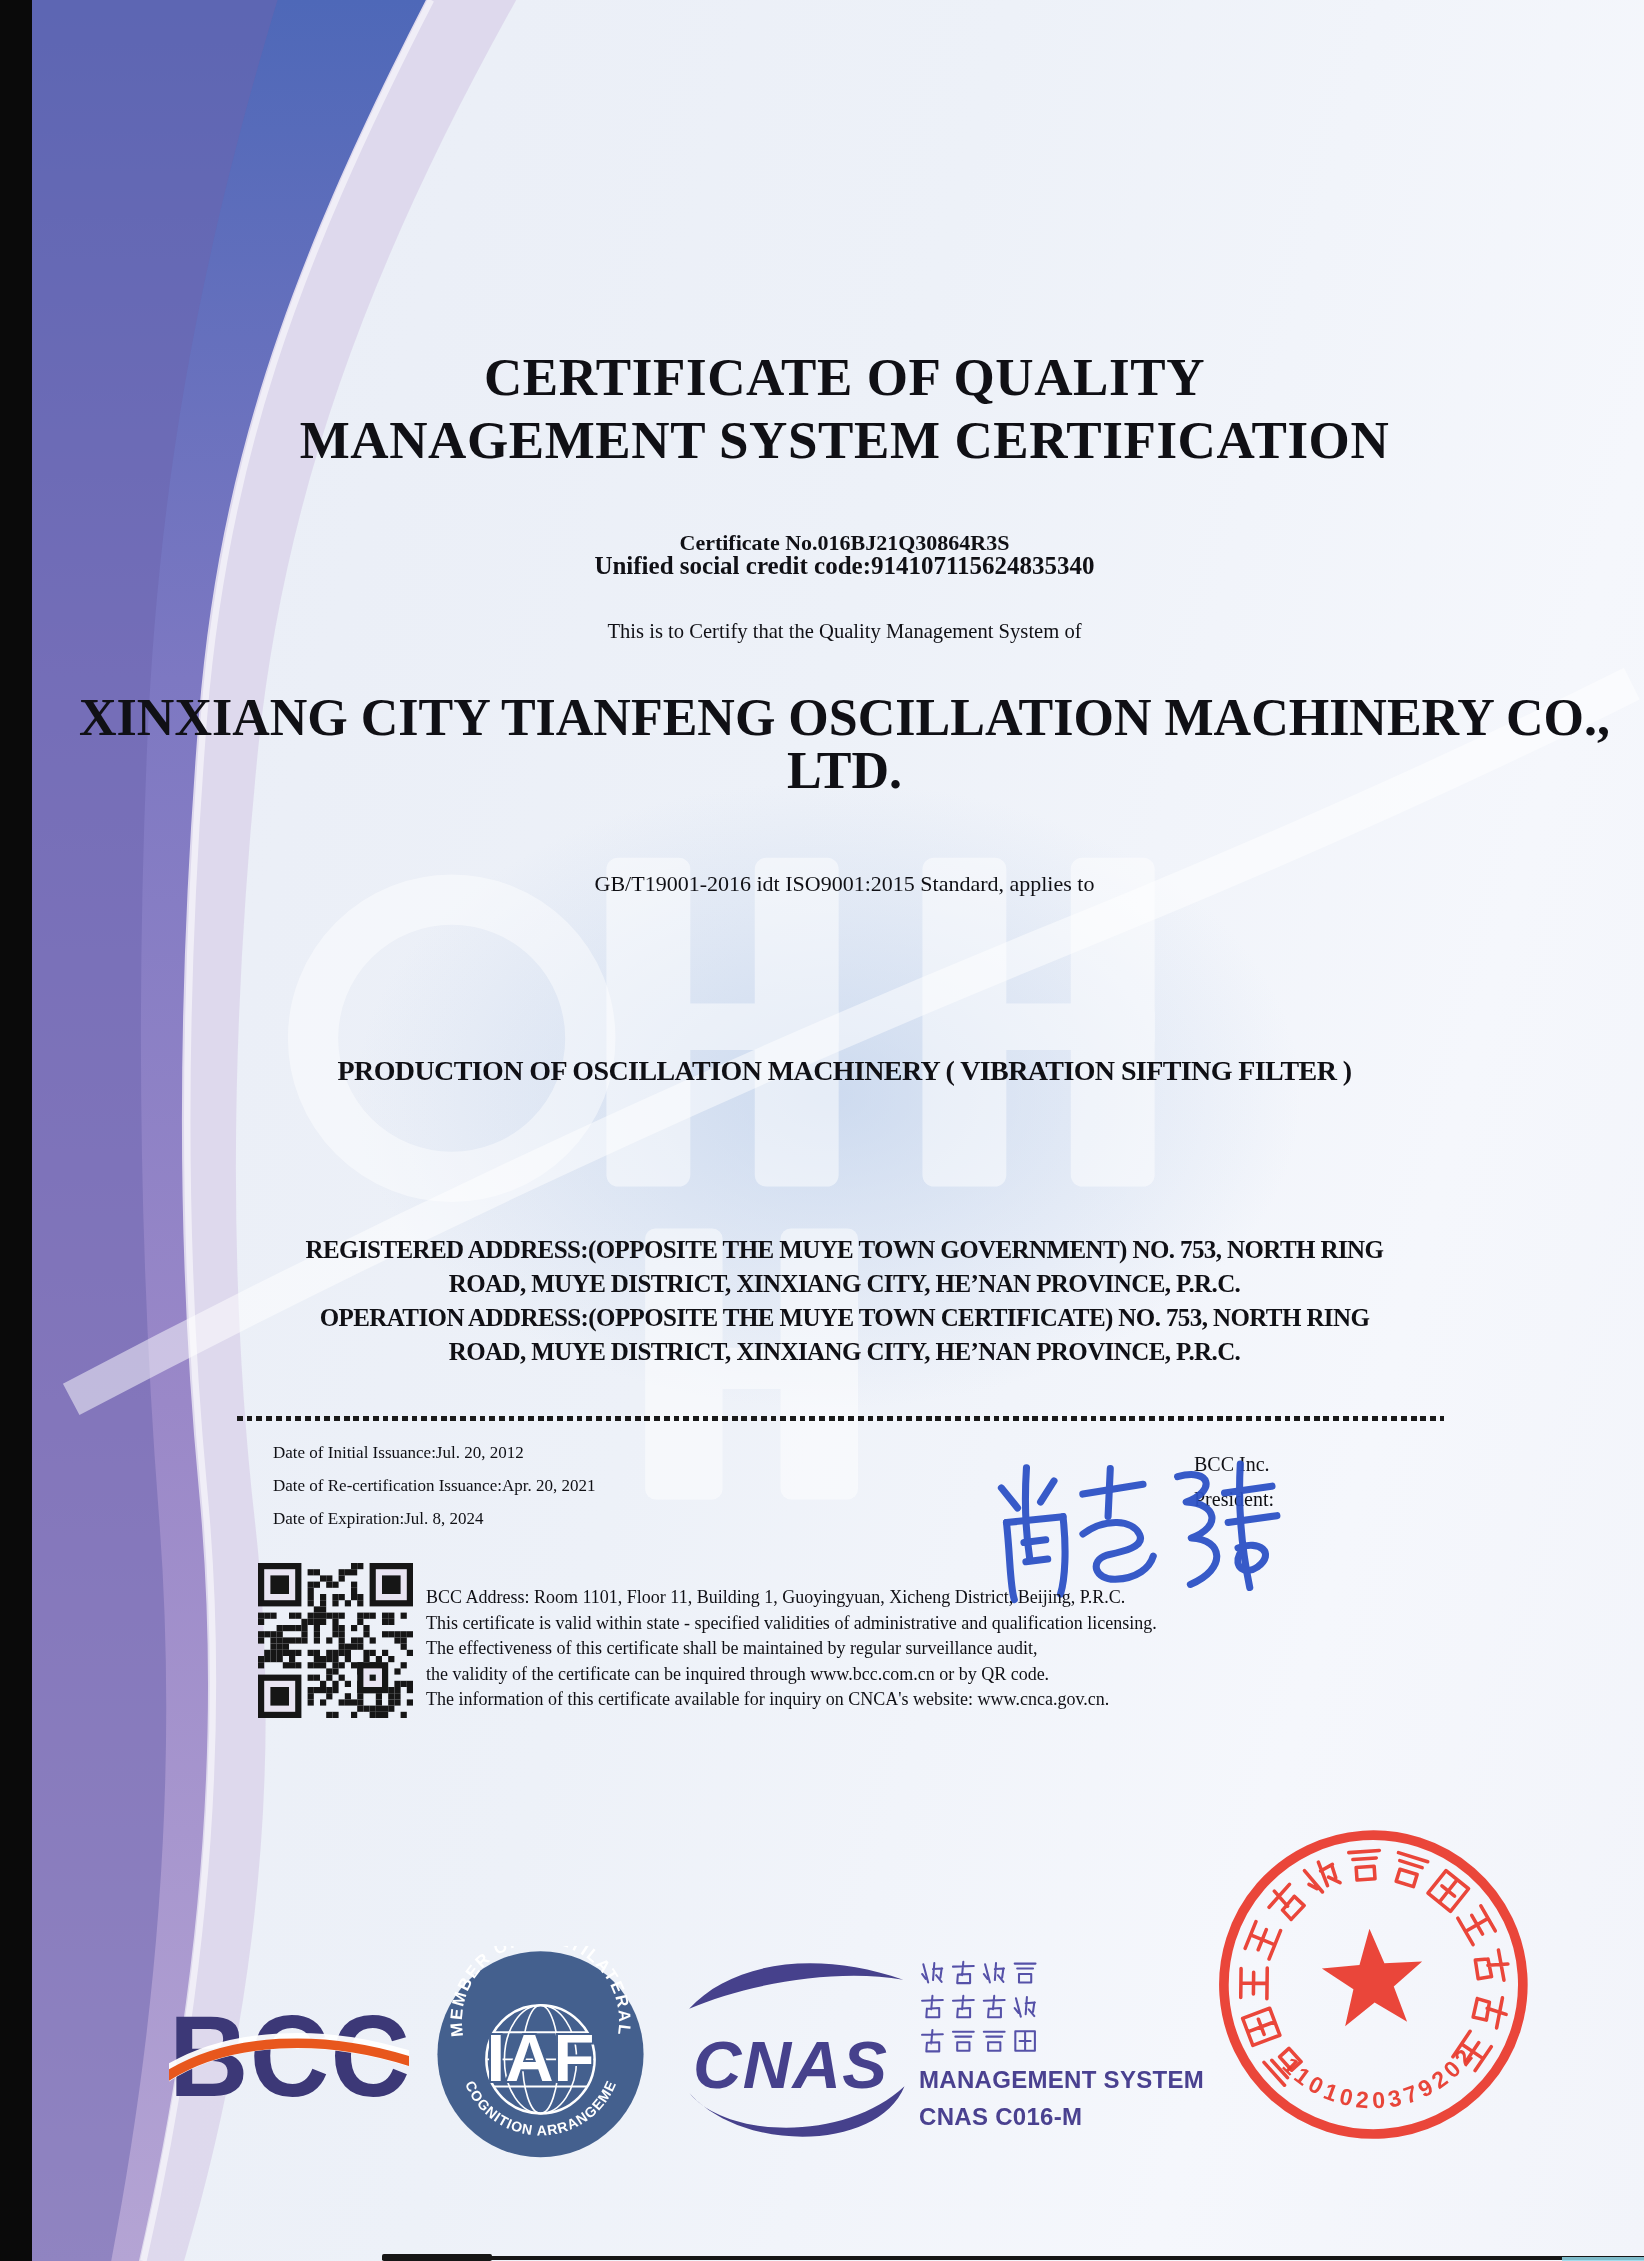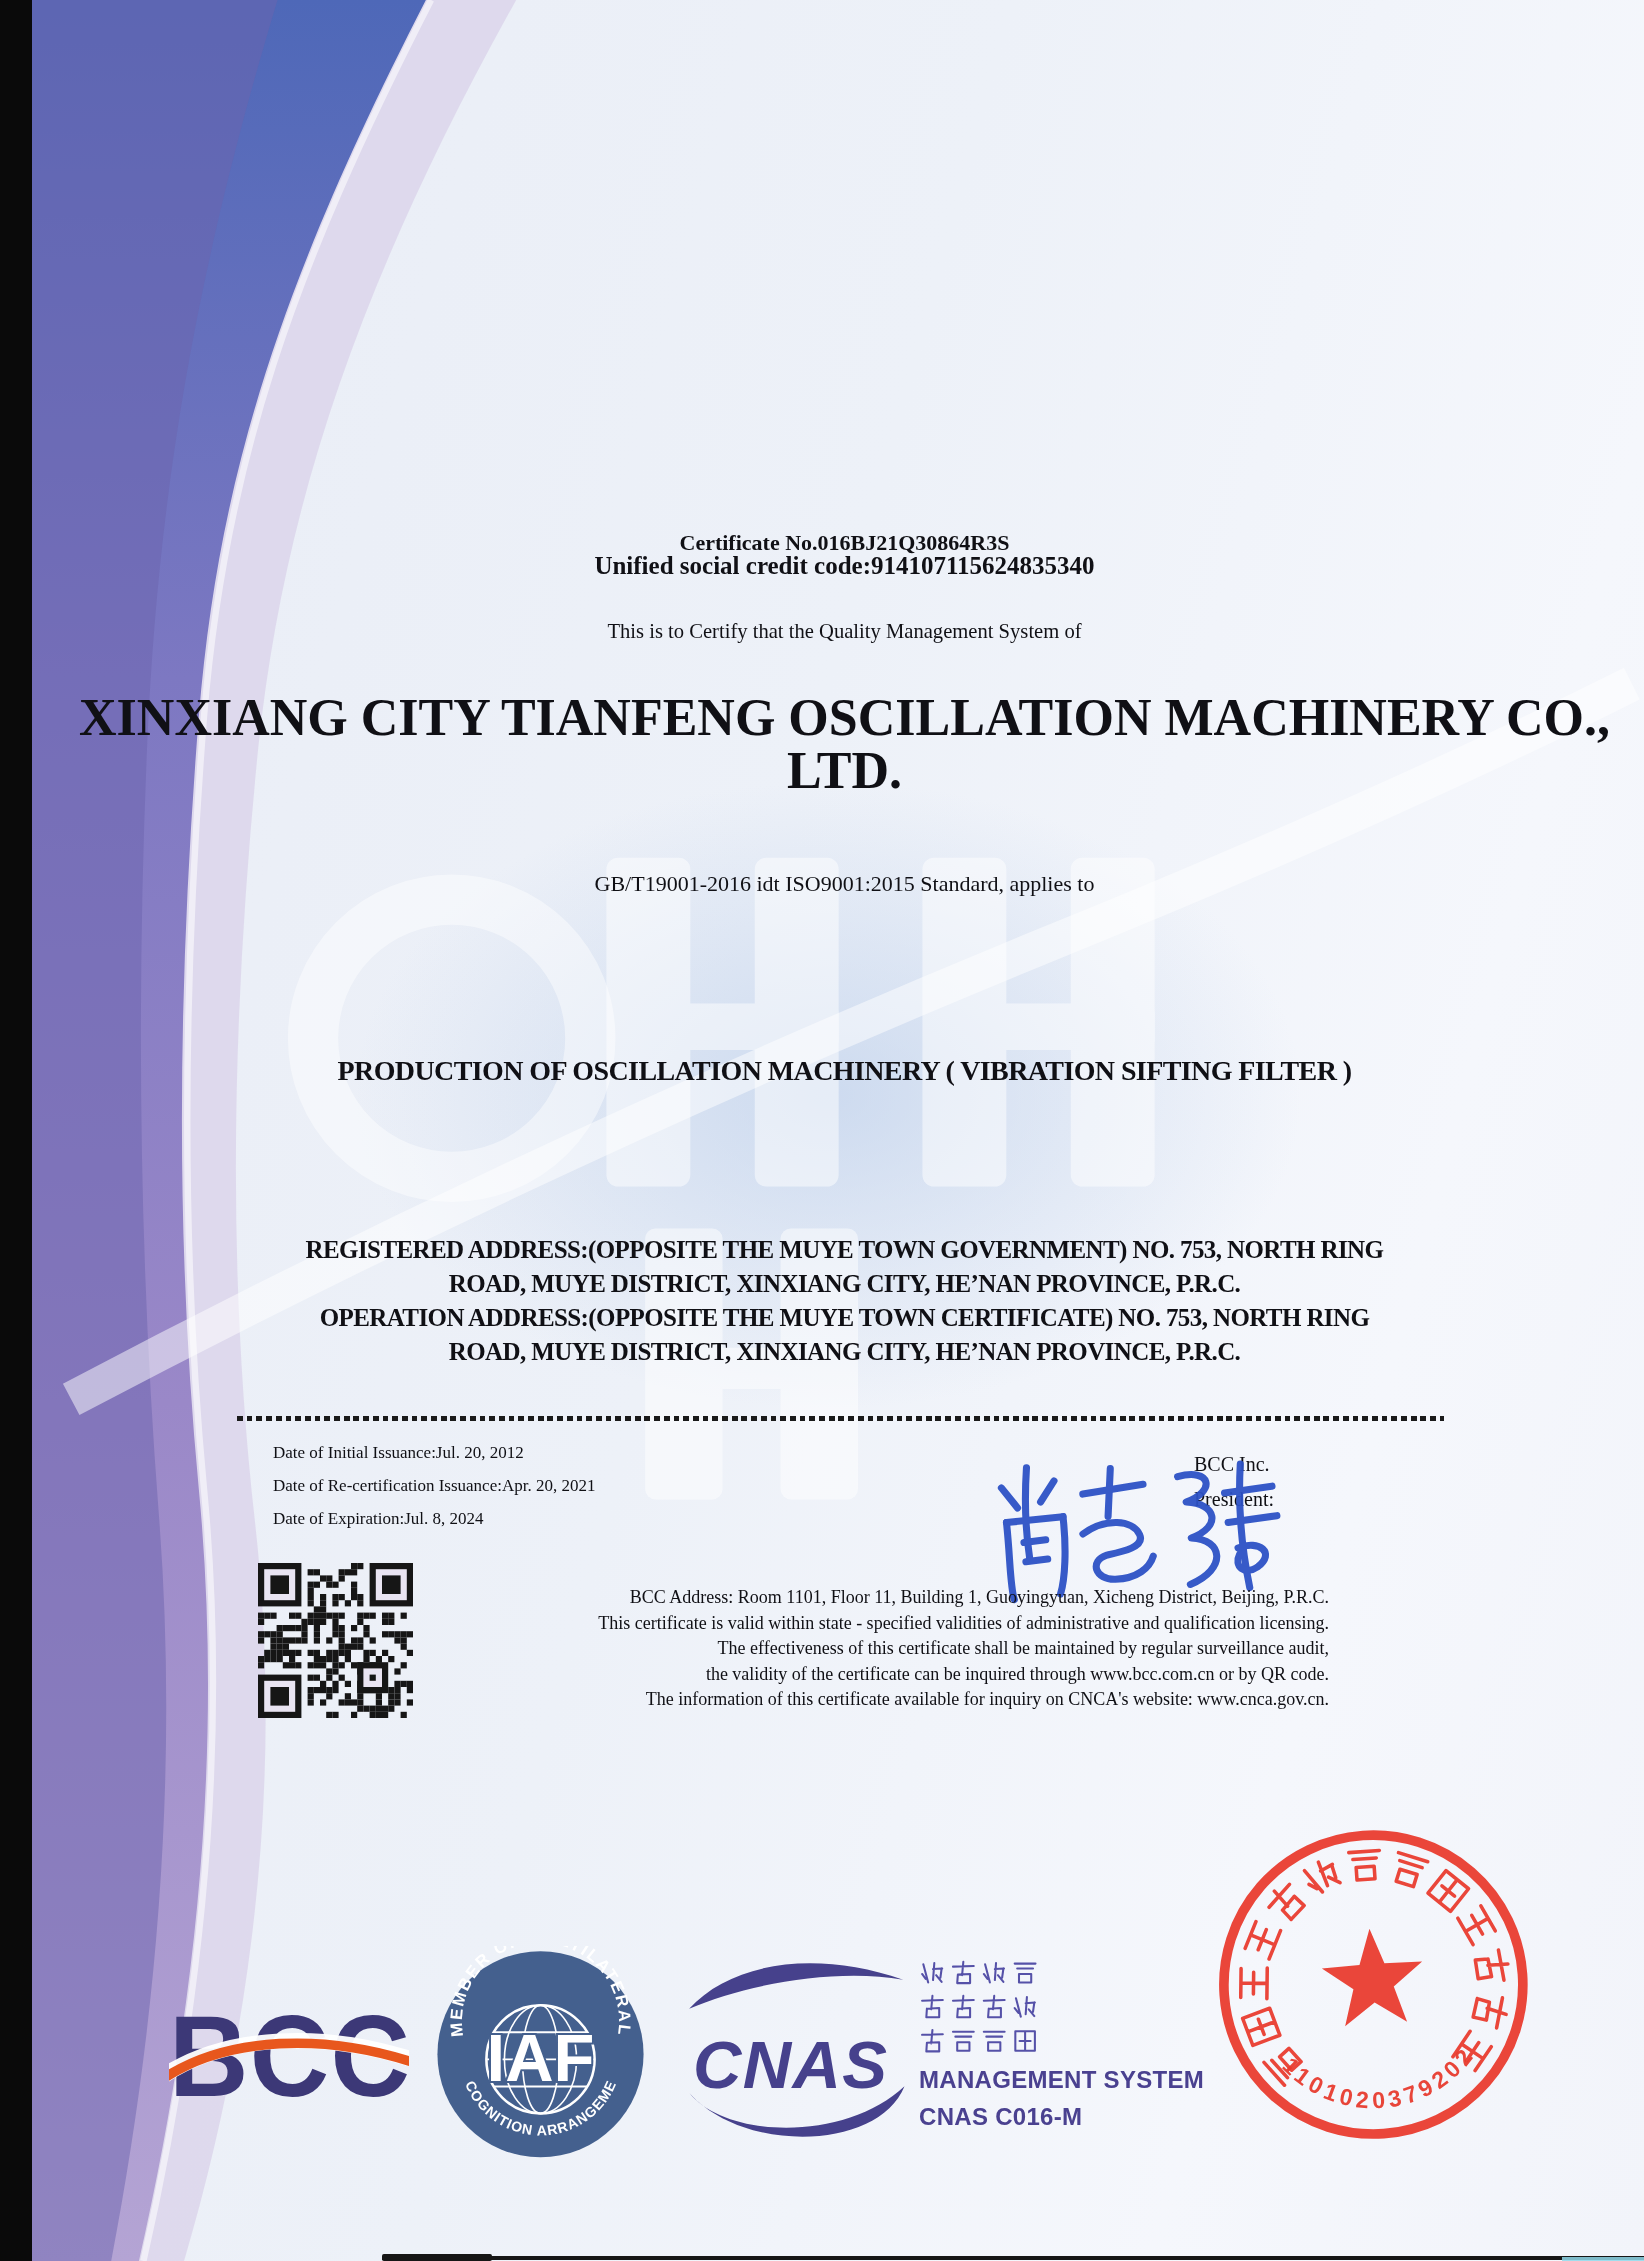--- a/index.html
+++ b/index.html
@@ -15,21 +15,21 @@
   .certify{top:620px;font-size:20.6px;}
   .company{top:691px;font-size:52px;line-height:53px;font-weight:bold;}
   .conformity{top:836px;font-size:22px;}
   .standard{top:871px;font-size:22px;}
   .scope{top:1055px;font-size:28px;font-weight:600;letter-spacing:-0.6px;}
   .addresses{top:1233px;font-size:25px;line-height:34px;font-weight:bold;letter-spacing:-0.6px;}
   .dotline{left:237px;top:1416px;width:1207px;height:4.5px;
            background:repeating-linear-gradient(90deg,#1a1a1a 0 5.8px,transparent 5.8px 9.7px);}
   .dates{left:273px;top:1436px;width:526px;font-size:17px;line-height:33px;}
   .issuer{left:1194px;top:1433px;font-size:20px;line-height:35px;margin-top:14px;}
-  .fineprint{left:426px;top:1585px;width:903px;font-size:18px;line-height:25.5px;text-align:right;}
+  .fineprint{left:426px;top:1585px;width:903px;font-size:18px;line-height:25.5px;text-align:left;}
   .bcc-wordmark{left:169px;top:1998px;width:240px;height:123px;}
   .bcc-wordmark .txt{position:absolute;left:0;top:0;width:100%;text-align:center;
       font-family:"Liberation Sans","DejaVu Sans",sans-serif;font-weight:bold;font-size:110px;
       line-height:116px;letter-spacing:1.3px;color:#3c3877;transform:scaleY(1.04);}
   .ms-line{left:919px;top:2066px;font-family:"Liberation Sans","DejaVu Sans",sans-serif;
            font-weight:bold;font-size:24px;color:#4a4190;letter-spacing:0.3px;}
   .cnas-code{left:919px;top:2103px;font-family:"Liberation Sans","DejaVu Sans",sans-serif;
            font-weight:bold;font-size:24px;color:#4a4190;letter-spacing:0.3px;}
   .scan-strip{left:0;top:0;width:32px;height:2261px;background:#0a0a0a;}
   .scan-bottom{left:382px;bottom:1.3px;width:1263px;height:3.9px;background:#161616;}
@@ -69,20 +69,24 @@
       <rect x="1660" y="1330" width="130" height="510" rx="18"></rect>
       <rect x="1435" y="1556" width="355" height="72" rx="14"></rect>
       <rect x="1000" y="1905" width="120" height="420" rx="16"></rect>
       <rect x="1210" y="1905" width="120" height="420" rx="16"></rect>
       <rect x="1005" y="2090" width="325" height="64" rx="12"></rect>
     </g>
     <circle cx="700" cy="1610" r="215" fill="none" stroke="#ffffff" stroke-width="78" opacity="0.45"></circle>
     <path d="M110,2170 Q830,1790 1610,1470 Q2130,1260 2530,1060" stroke="#ffffff" stroke-width="55" opacity="0.5" fill="none"></path>
   </svg>
 
+  <div class="abs ctr title">
+    <div>CERTIFICATE OF QUALITY</div>
+    <div>MANAGEMENT SYSTEM CERTIFICATION</div>
+  </div>
 
   <div class="abs ctr certno">Certificate No.016BJ21Q30864R3S</div>
   <div class="abs ctr creditcode">Unified social credit code:914107115624835340</div>
   <div class="abs ctr certify">This is to Certify that the Quality Management System of</div>
 
   <div class="abs ctr company">
     <div>XINXIANG CITY TIANFENG OSCILLATION MACHINERY CO.,</div>
     <div>LTD.</div>
   </div>
 

